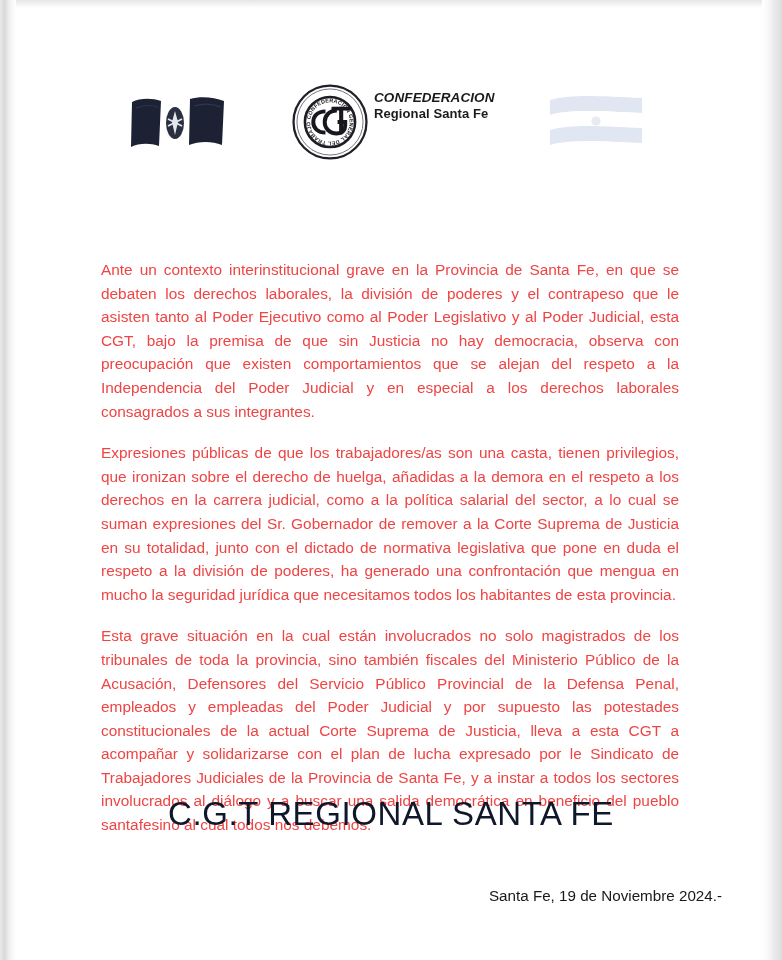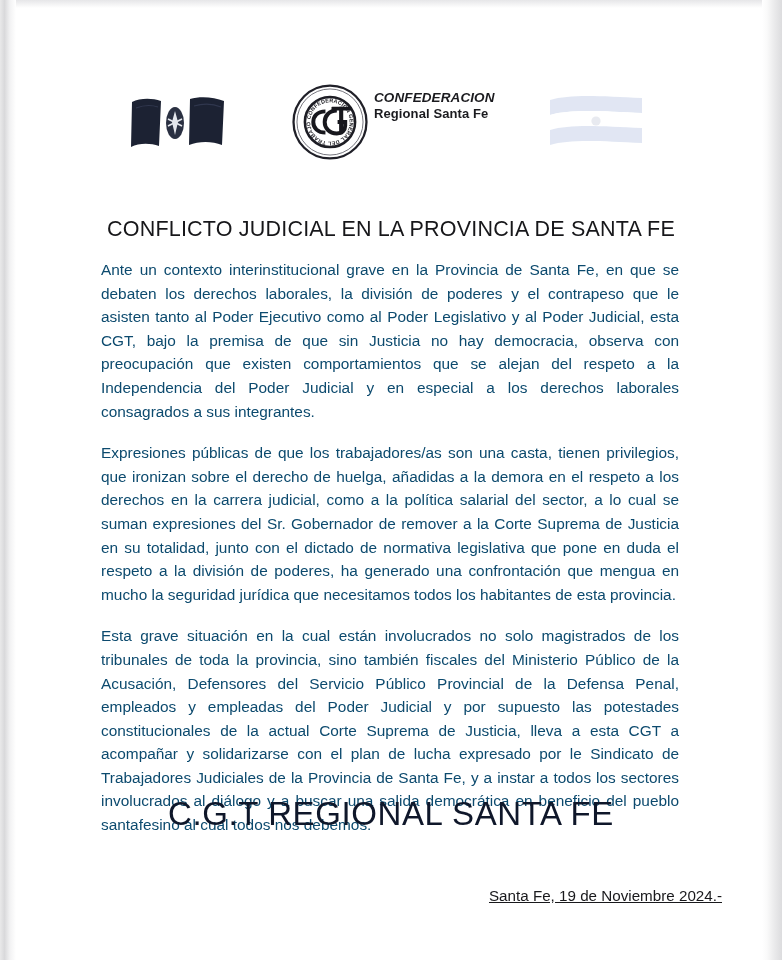--- a/index.html
+++ b/index.html
@@ -98,21 +98,21 @@
     font-size: 21.5px;
     line-height: 26px;
     letter-spacing: .2px;
     white-space: nowrap;
   }
 
   .body-copy {
     position: absolute;
     left: 101px; top: 258px;
     width: 578px;
-    color: #0c4a6e;
+    color: #ef4444;
     font-family: "Liberation Sans", sans-serif;
     font-size: 15.4px;
     line-height: 23.6px;
     text-align: justify;
     text-justify: inter-word;
   }
   .body-copy p {
     margin: 0 0 18px 0;
   }
   .body-copy p:last-child { margin-bottom: 0; }
@@ -132,21 +132,20 @@
 
   .dateline {
     position: absolute;
     left: 0; top: 886px;
     width: 722px;
     text-align: right;
     color: #19191c;
     font-family: "Liberation Sans", sans-serif;
     font-size: 15.2px;
     line-height: 20px;
-    text-decoration: underline;
   }
 </style>
 </head>
 <body>
 
 <div class="page">
 
   <div class="edge-top"></div>
   <div class="edge-left"></div>
   <div class="edge-right"></div>
@@ -190,21 +189,20 @@
     </div>
 
     <svg class="lh-flag-right" viewBox="0 0 96 56">
       <path d="M2 6 C22 0, 52 2, 94 4 L94 19 C52 17, 22 15, 2 21 Z" fill="#c9d3ea"></path>
       <path d="M2 21 C22 15, 52 17, 94 19 L94 34 C52 32, 22 30, 2 36 Z" fill="#ffffff"></path>
       <path d="M2 36 C22 30, 52 32, 94 34 L94 49 C52 47, 22 45, 2 51 Z" fill="#c9d3ea"></path>
       <circle cx="48" cy="27" r="4.6" fill="#d6d9e4"></circle>
     </svg>
   </div>
 
-  <div class="doc-title">CONFLICTO JUDICIAL EN LA PROVINCIA DE SANTA FE</div>
 
   <div class="body-copy">
     <p>Ante un contexto interinstitucional grave en la Provincia de Santa Fe, en que se debaten los derechos laborales, la división de poderes y el contrapeso que le asisten tanto al Poder Ejecutivo como al Poder Legislativo y al Poder Judicial, esta CGT, bajo la premisa de que sin Justicia no hay democracia, observa con preocupación que existen comportamientos que se alejan del respeto a la Independencia del Poder Judicial y en especial a los derechos laborales consagrados a sus integrantes.</p>
     <p>Expresiones públicas de que los trabajadores/as son una casta, tienen privilegios,  que ironizan sobre el derecho de huelga, añadidas a la demora en el respeto a los derechos en la carrera judicial, como a la política salarial del sector, a lo cual se suman expresiones del Sr. Gobernador de remover a la Corte Suprema de Justicia en su totalidad, junto con el dictado de normativa legislativa que pone en duda  el respeto a la división de poderes, ha generado una confrontación que mengua en mucho la seguridad jurídica que necesitamos todos los habitantes de esta provincia.</p>
     <p>Esta grave situación en la cual están involucrados no solo magistrados de los tribunales de toda la provincia, sino también fiscales del Ministerio Público de la Acusación, Defensores del Servicio Público Provincial de la Defensa Penal, empleados y empleadas del Poder Judicial y por supuesto las potestades constitucionales de la actual Corte Suprema de Justicia, lleva a esta CGT a acompañar y solidarizarse con el plan de lucha expresado por le Sindicato de Trabajadores Judiciales de la Provincia de Santa Fe, y a instar a todos los sectores involucrados al diálogo y a buscar una salida democrática en beneficio del pueblo santafesino al cual todos nos debemos.</p>
   </div>
 
   <div class="signature">C.G.T REGIONAL SANTA FE</div>
 
   <div class="dateline">Santa Fe, 19 de Noviembre 2024.-</div>

